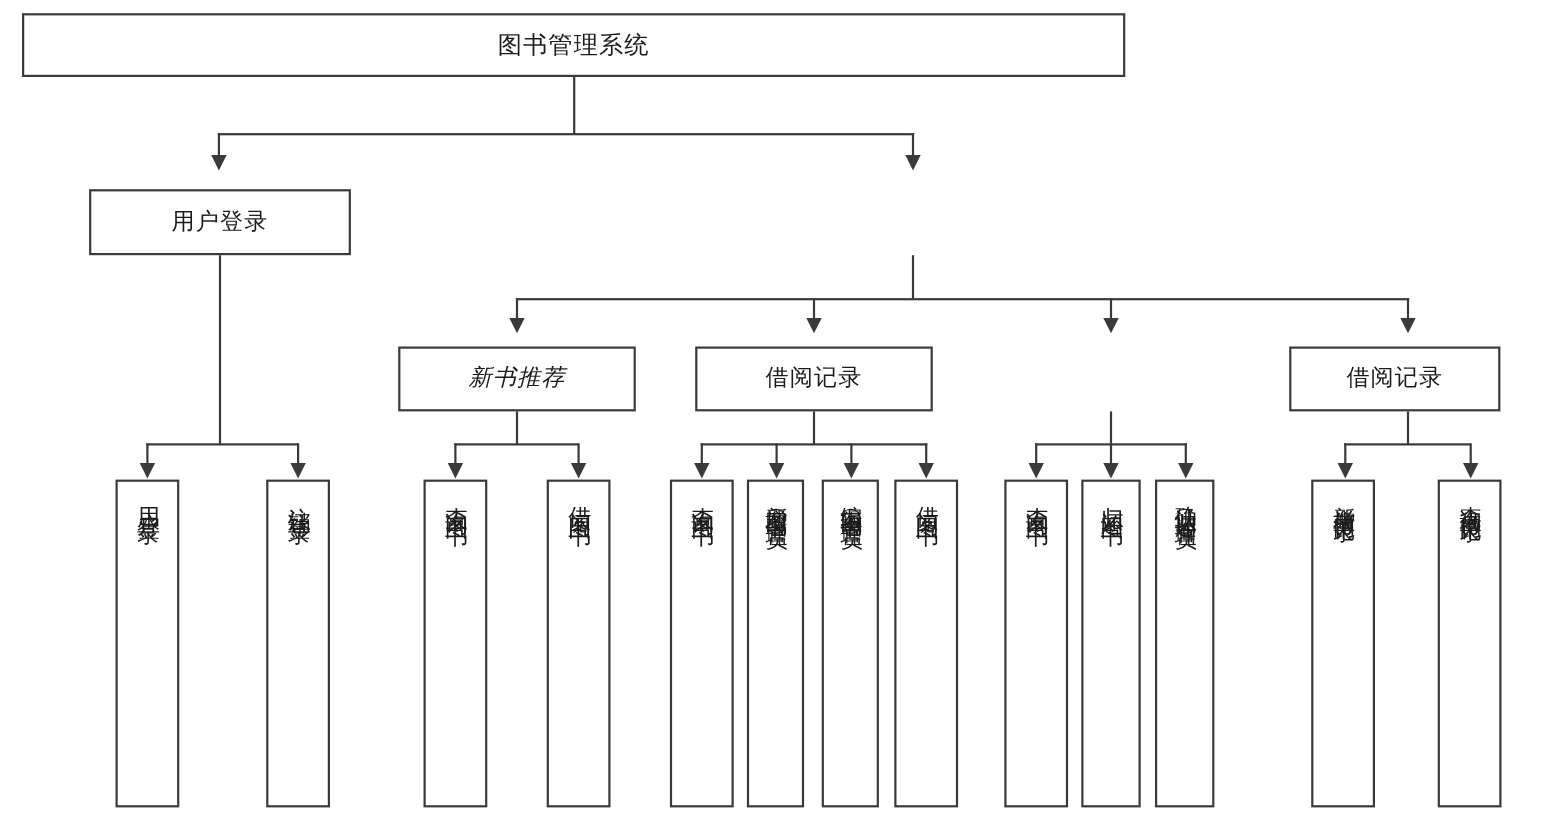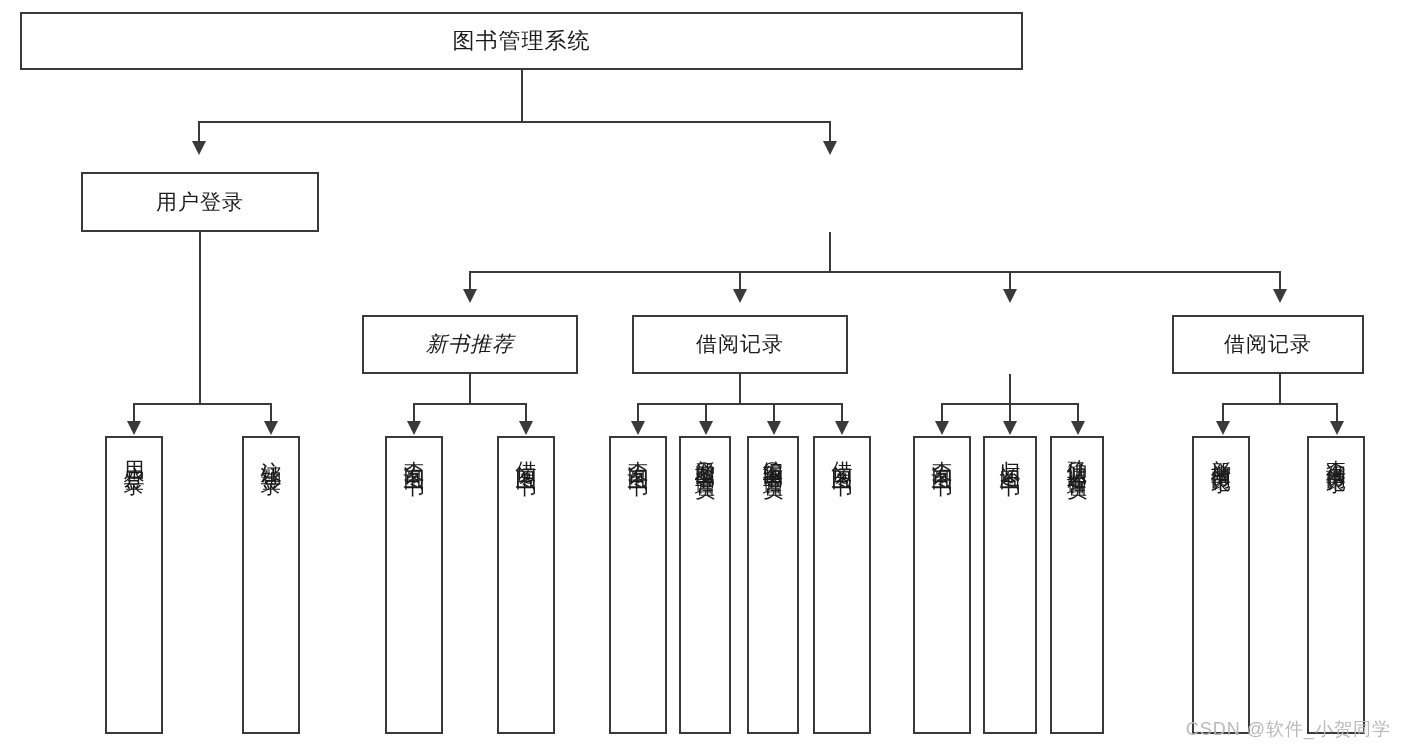--- a/index.html
+++ b/index.html
@@ -209,15 +209,14 @@
     <span class="node-label">确认归还（管理员）</span>
   </div>
 
   <div class="node vert tall" style="left:1192px; top:436px; width:58px; height:298px;">
     <span class="node-label">新增借阅记录</span>
   </div>
   <div class="node vert tall" style="left:1307px; top:436px; width:58px; height:298px;">
     <span class="node-label">查询借阅记录</span>
   </div>
 
-  <div class="watermark">CSDN @软件_小贺同学</div>
 
 </div>
 
 </body></html>

